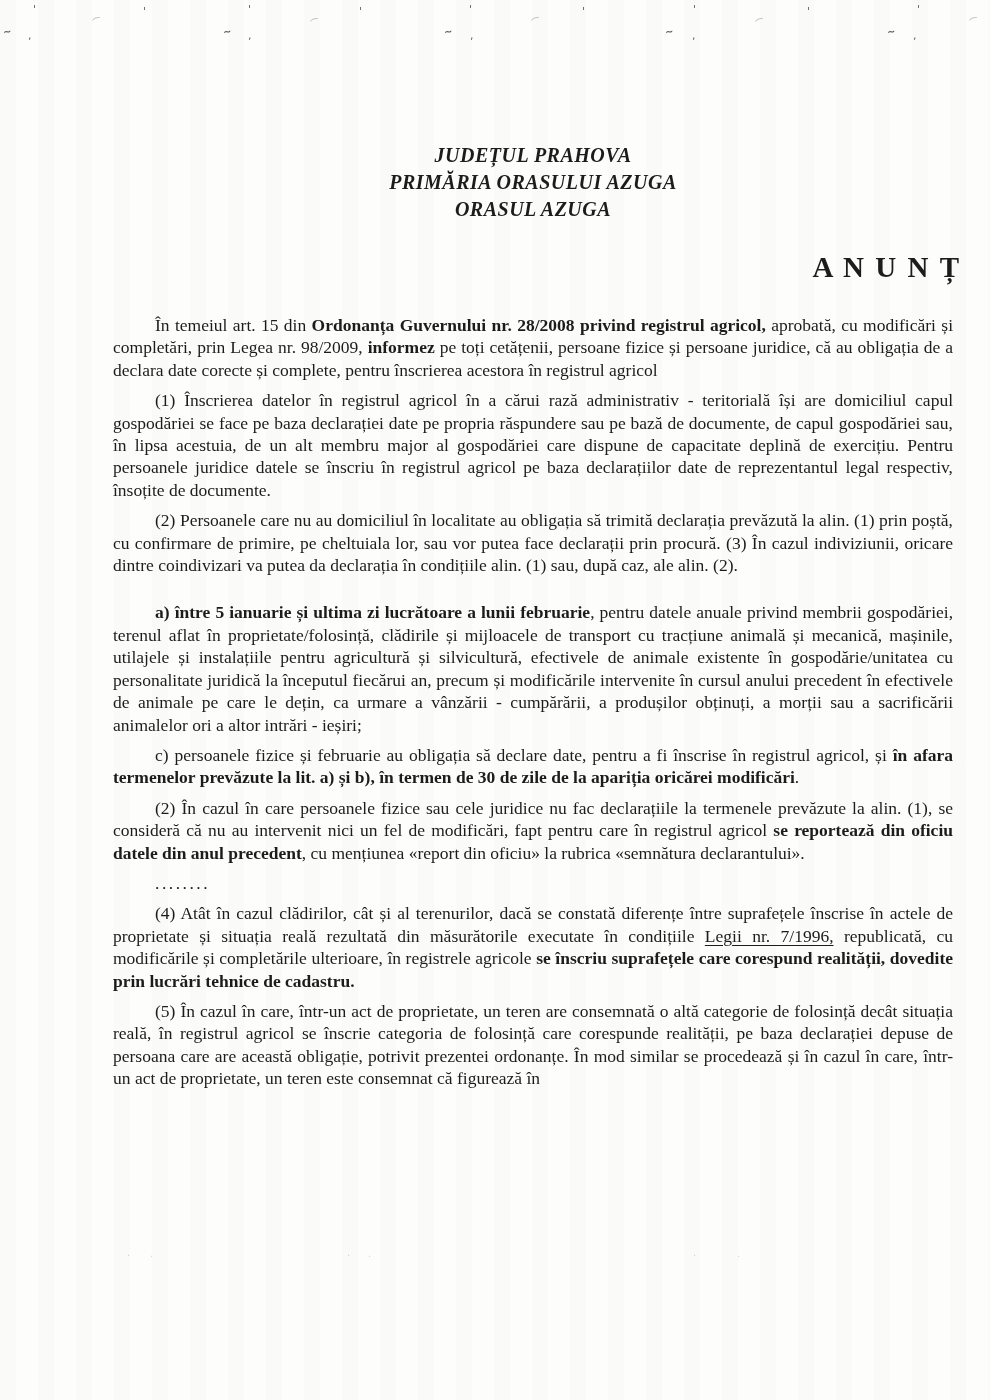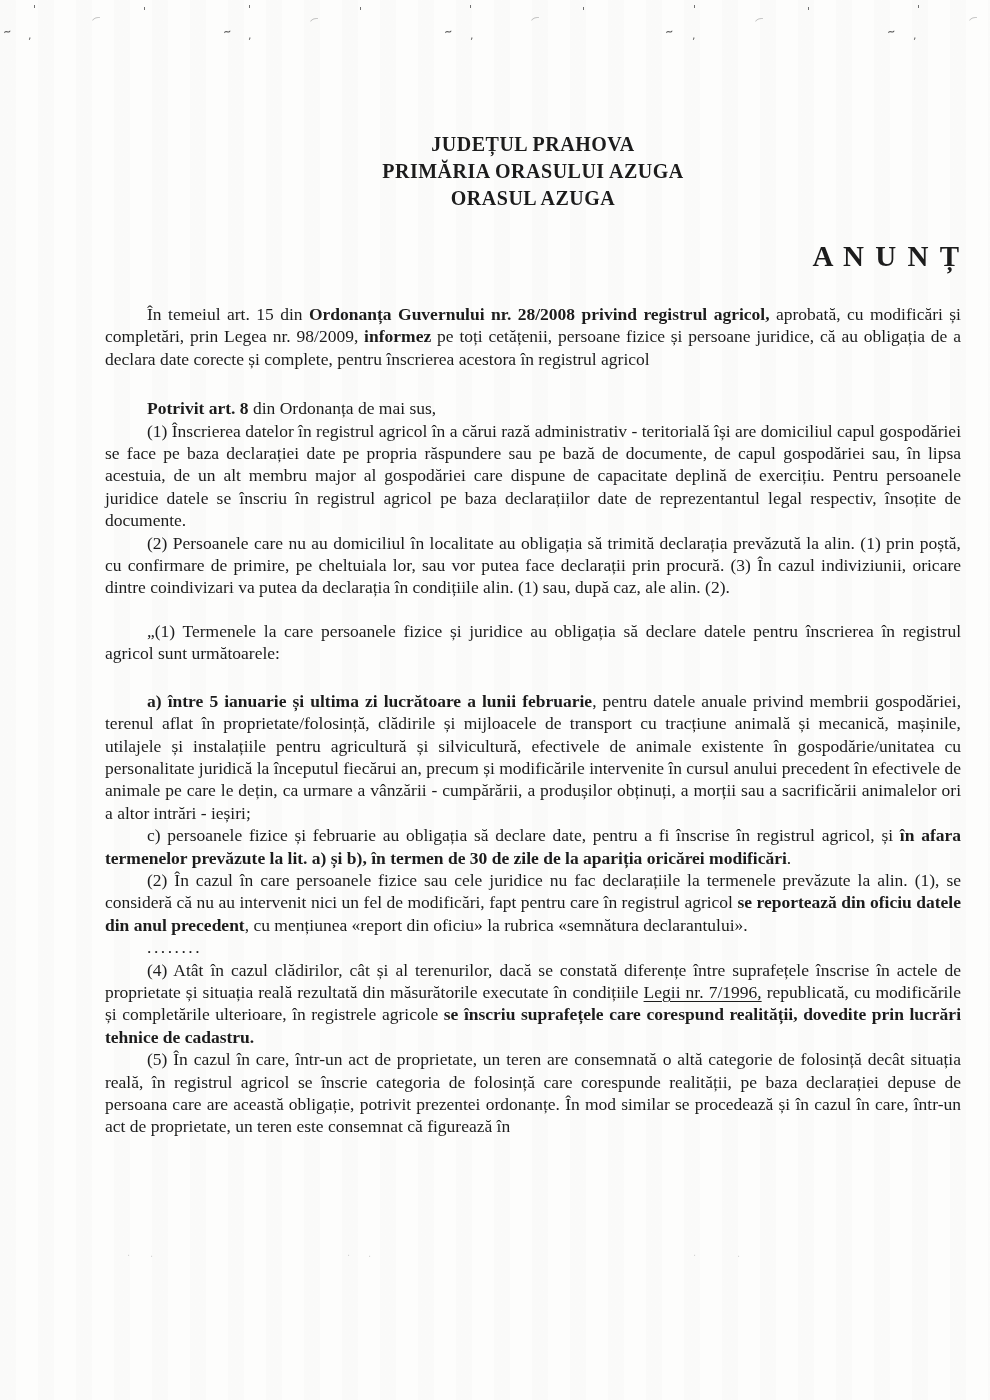--- a/index.html
+++ b/index.html
@@ -9,36 +9,36 @@
     margin:0 auto;
     background:#fdfdfc;
     background-image:repeating-linear-gradient(90deg,
       rgba(0,0,0,0.013) 0px, rgba(0,0,0,0.013) 16px,
       rgba(0,0,0,0) 16px, rgba(0,0,0,0) 38px);
     overflow:hidden;
     color:#1c1c1c;
     font-family:"Liberation Serif", serif;
   }
   .content{position:absolute;left:105px;top:131px;width:856px;}
-  .doc-header{margin:0;}
+  .doc-header{margin:11px;font-style:italic;}
   .header-line{
     text-align:center;font-weight:700;
     font-size:20px;line-height:27px;letter-spacing:.5px;
   }
   .doc-title{
     text-align:right;font-weight:700;
     font-size:29px;line-height:34px;
     margin-top:27px;letter-spacing:2px;
   }
   .doc-body{
     margin-top:30px;
     font-size:17.5px;line-height:22.4px;
     text-align:justify;text-justify:inter-word;
   }
-  .para{margin:0;text-indent:42px;}
+  .para{margin:8px;text-indent:42px;}
   .para .bold{font-weight:700;}
   .para .underline{text-decoration:underline;text-underline-offset:3px;}
   .para.ellipsis{letter-spacing:2.5px;}
   
   .noise{position:absolute;left:0;top:0;width:990px;height:1400px;pointer-events:none;}
   .speck{
     position:absolute;
     font-family:"DejaVu Sans", sans-serif;
     color:#3c3c3c;line-height:1;
   }
@@ -91,24 +91,22 @@
     <div class="doc-header">
       <div class="header-line">JUDEȚUL PRAHOVA</div>
       <div class="header-line">PRIMĂRIA ORASULUI AZUGA</div>
       <div class="header-line">ORASUL AZUGA</div>
     </div>
 
     <div class="doc-title">A N U N Ț</div>
 
     <div class="doc-body">
         <p class="para"><span>În temeiul art. 15 din </span><span class="bold">Ordonanța Guvernului nr. 28/2008 privind registrul agricol,</span><span> aprobată, cu modificări și completări, prin Legea nr. 98/2009, </span><span class="bold">informez</span><span> pe toți cetățenii, persoane fizice și persoane juridice, că au obligația de a declara date corecte și complete, pentru înscrierea acestora în registrul agricol</span></p>
-        <p class="para" style="margin-top: 27px;"><span class="bold">Potrivit art. 8</span><span> din Ordonanța de mai sus,</span></p>
         <p class="para"><span>(1) Înscrierea datelor în registrul agricol în a cărui rază administrativ - teritorială își are domiciliul capul gospodăriei se face pe baza declarației date pe propria răspundere sau pe bază de documente, de capul gospodăriei sau, în lipsa acestuia, de un alt membru major al gospodăriei care dispune de capacitate deplină de exercițiu. Pentru persoanele juridice datele se înscriu în registrul agricol pe baza declarațiilor date de reprezentantul legal respectiv, însoțite de documente.</span></p>
         <p class="para"><span>(2) Persoanele care nu au domiciliul în localitate au obligația să trimită declarația prevăzută la alin. (1) prin poștă, cu confirmare de primire, pe cheltuiala lor, sau vor putea face declarații prin procură. (3) În cazul indiviziunii, oricare dintre coindivizari va putea da declarația în condițiile alin. (1) sau, după caz, ale alin. (2).</span></p>
-        <p class="para" style="margin-top: 21px;"><span>„(1) Termenele la care persoanele fizice și juridice au obligația să declare datele pentru înscrierea în registrul agricol sunt următoarele:</span></p>
         <p class="para" style="margin-top: 25px;"><span class="bold">a) între 5 ianuarie și ultima zi lucrătoare a lunii februarie</span><span>, pentru datele anuale privind membrii gospodăriei, terenul aflat în proprietate/folosință, clădirile și mijloacele de transport cu tracțiune animală și mecanică, mașinile, utilajele și instalațiile pentru agricultură și silvicultură, efectivele de animale existente în gospodărie/unitatea cu personalitate juridică la începutul fiecărui an, precum și modificările intervenite în cursul anului precedent în efectivele de animale pe care le dețin, ca urmare a vânzării - cumpărării, a produșilor obținuți, a morții sau a sacrificării animalelor ori a altor intrări - ieșiri;</span></p>
         <p class="para"><span>c) persoanele fizice și februarie au obligația să declare date, pentru a fi înscrise în registrul agricol, și </span><span class="bold">în afara termenelor prevăzute la lit. a) și b), în termen de 30 de zile de la apariția oricărei modificări</span><span>.</span></p>
         <p class="para"><span>(2) În cazul în care persoanele fizice sau cele juridice nu fac declarațiile la termenele prevăzute la alin. (1), se consideră că nu au intervenit nici un fel de modificări, fapt pentru care în registrul agricol </span><span class="bold">se reportează din oficiu datele din anul precedent</span><span>, cu mențiunea «report din oficiu» la rubrica «semnătura declarantului».</span></p>
         <p class="para ellipsis"><span>........</span></p>
         <p class="para"><span>(4) Atât în cazul clădirilor, cât și al terenurilor, dacă se constată diferențe între suprafețele înscrise în actele de proprietate și situația reală rezultată din măsurătorile executate în condițiile </span><span class="underline">Legii nr. 7/1996,</span><span> republicată, cu modificările și completările ulterioare, în registrele agricole </span><span class="bold">se înscriu suprafețele care corespund realității, dovedite prin lucrări tehnice de cadastru.</span></p>
         <p class="para"><span>(5) În cazul în care, într-un act de proprietate, un teren are consemnată o altă categorie de folosință decât situația reală, în registrul agricol se înscrie categoria de folosință care corespunde realității, pe baza declarației depuse de persoana care are această obligație, potrivit prezentei ordonanțe. În mod similar se procedează și în cazul în care, într-un act de proprietate, un teren este consemnat că figurează în</span></p>
       </div>
 
   </div>
 </div>

